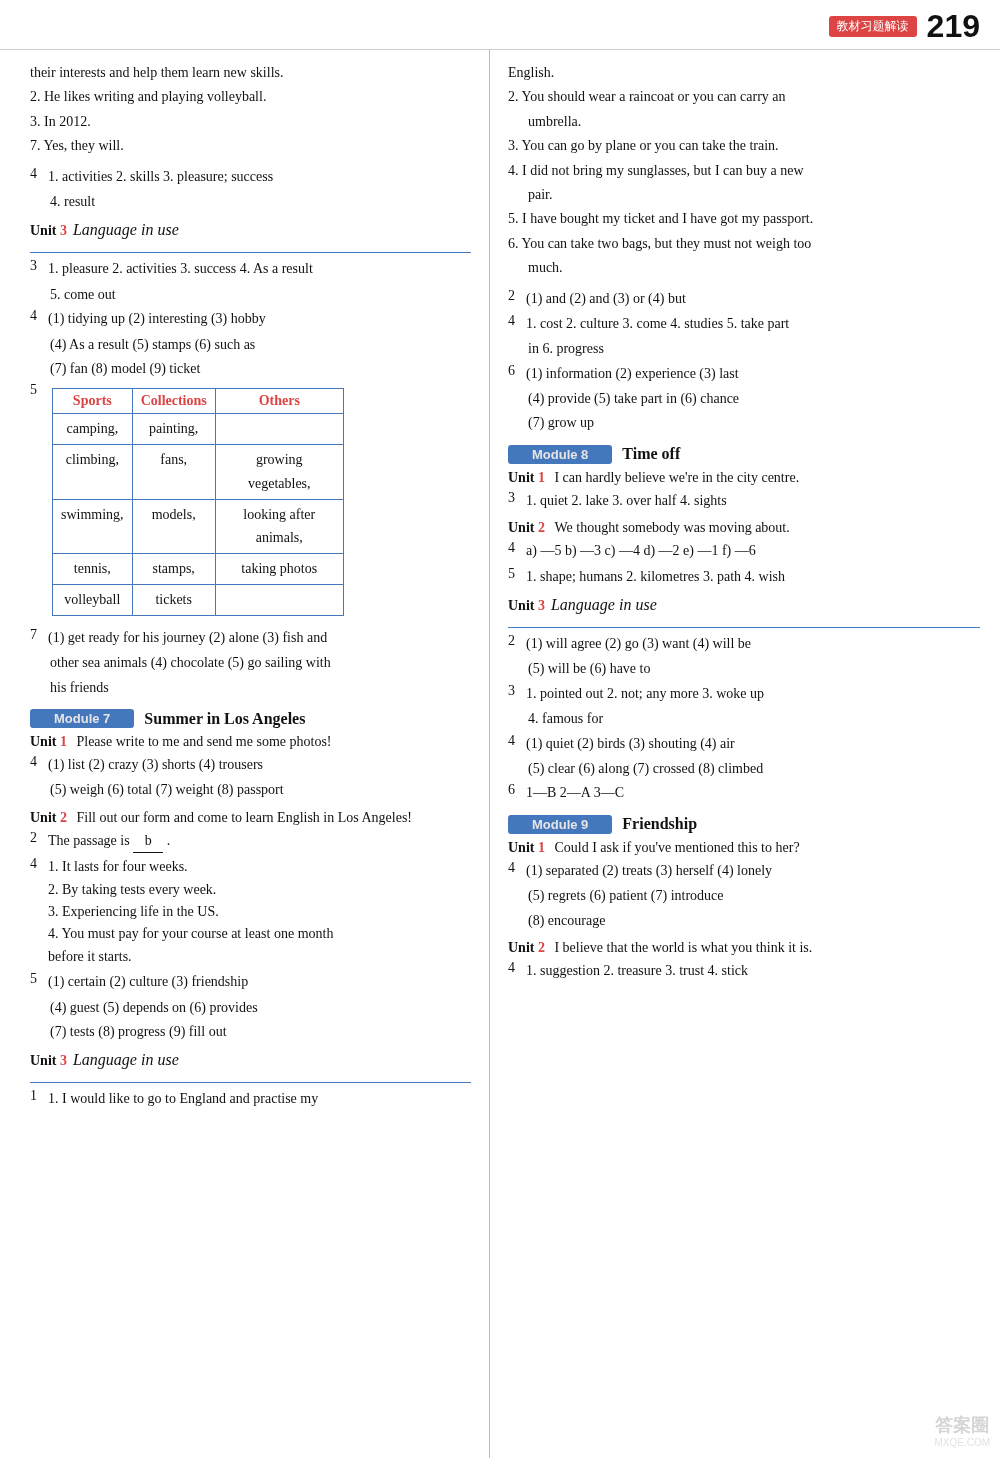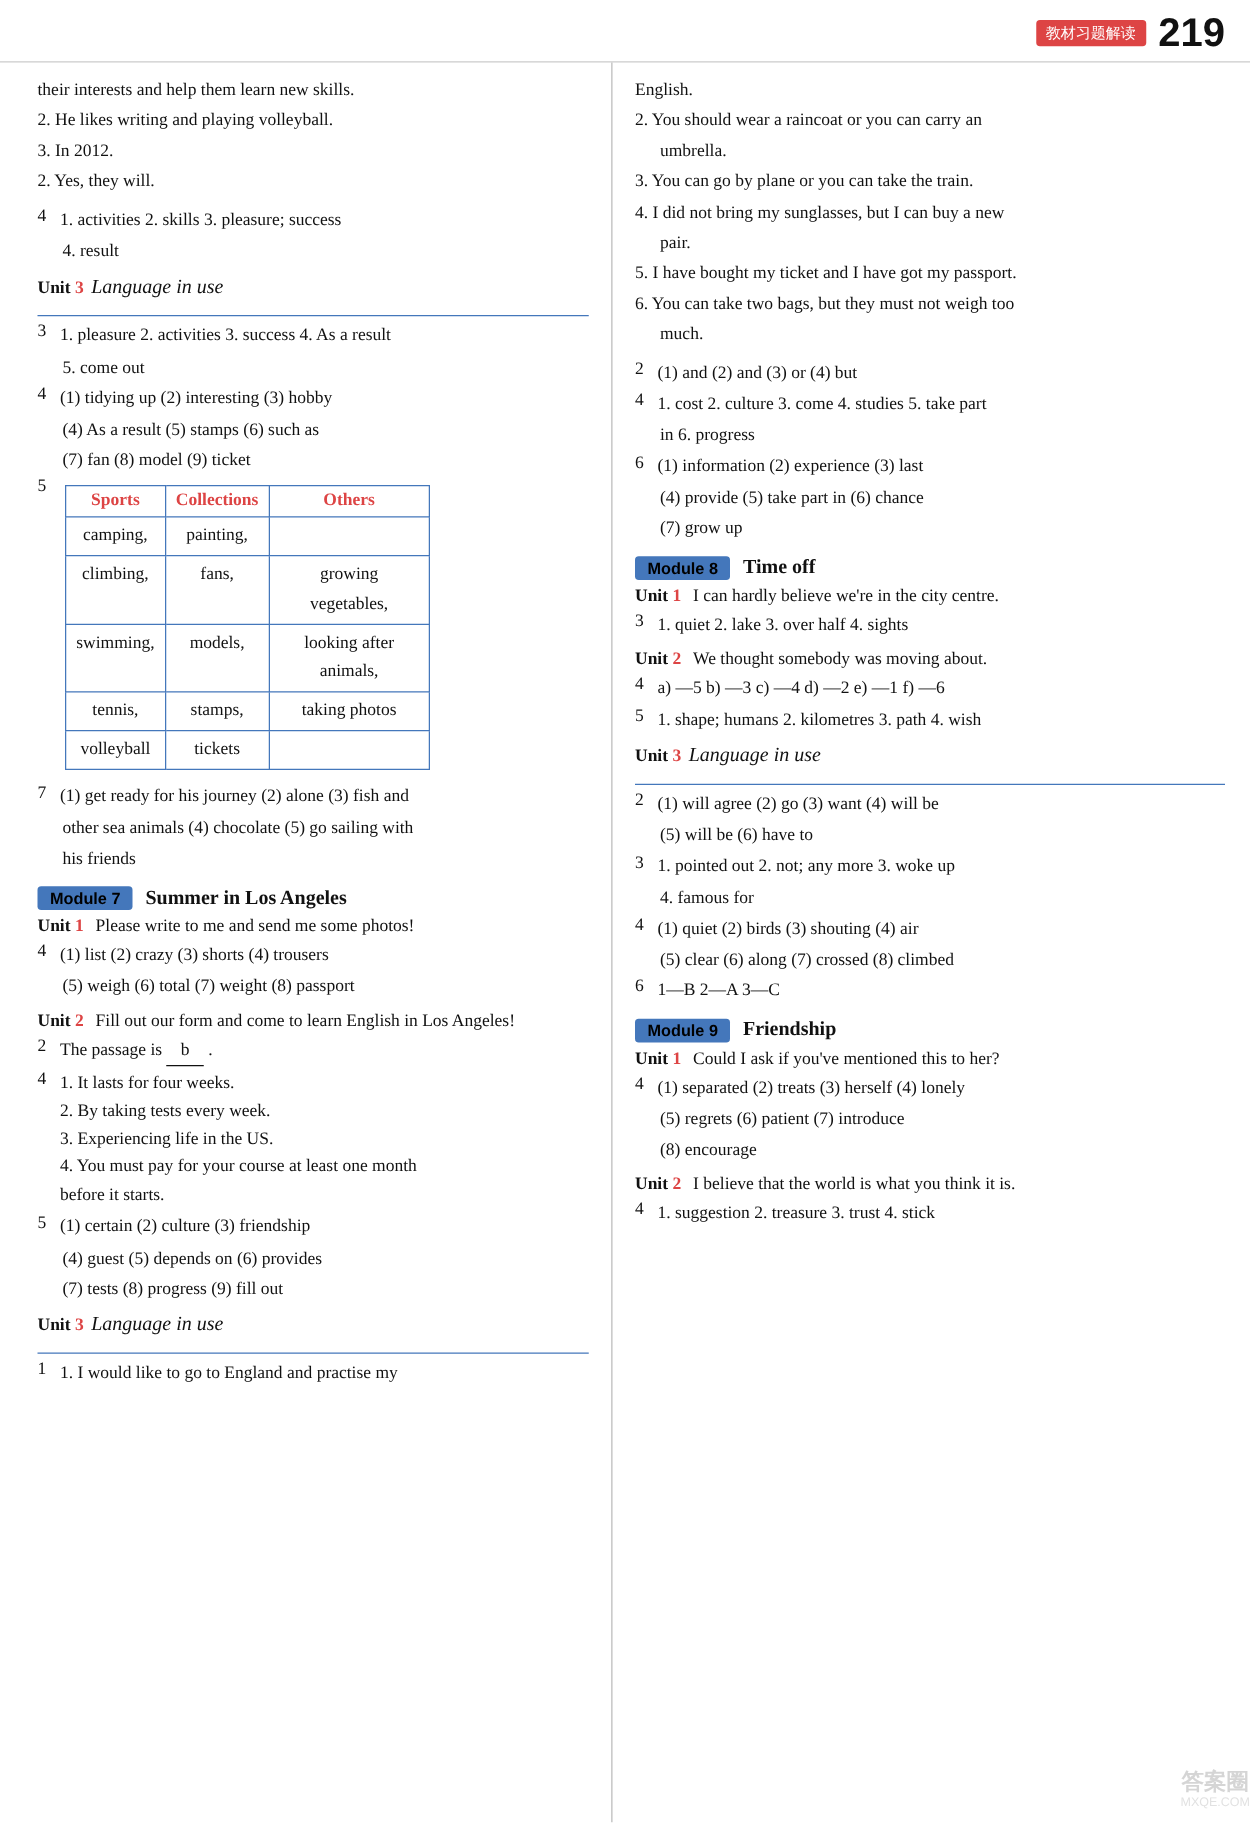--- a/index.html
+++ b/index.html
@@ -126,25 +126,25 @@
     }
 
     .module-header {
       display: flex;
       align-items: center;
       margin: 10px 0 6px 0;
     }
 
     .module-badge {
       background: #4477bb;
-      color: #000000;
+      color: #e5e5e5;
       font-family: sans-serif;
       font-size: 13px;
       font-weight: bold;
-      padding: 2px 10px;
+      padding: 2px 24px;
       border-radius: 3px;
       margin-right: 10px;
     }
 
     .module-title {
       font-size: 16px;
       font-weight: bold;
       color: #111;
     }
 
@@ -169,21 +169,21 @@
       padding: 3px 8px;
       text-align: center;
       vertical-align: top;
       line-height: 1.7;
     }
 
     
     .watermark {
       position: absolute;
       bottom: 10px;
-      right: 0;
+      right: 10px;
       opacity: 0.35;
       font-family: sans-serif;
       font-size: 11px;
       color: #888;
       display: flex;
       flex-direction: column;
       align-items: center;
       margin-top: 36px;
     }
 
@@ -235,21 +235,21 @@
   </div>
 
   <div class="main-content">
 
     <div class="left-col">
 
       <div class="section-block">
         <div class="text-line">their interests and help them learn new skills.</div>
         <div class="text-line">2. He likes writing and playing volleyball.</div>
         <div class="text-line">3. In 2012.</div>
-        <div class="text-line">2. Yes, they will.</div>
+        <div class="text-line">7. Yes, they will.</div>
       </div>
 
       <div class="section-block">
         <div class="numbered-item">
           <span class="num-label">4</span>
           <span class="num-content">1. activities  2. skills  3. pleasure; success</span>
         </div>
         <div class="text-line indent">4. result</div>
       </div>
 

